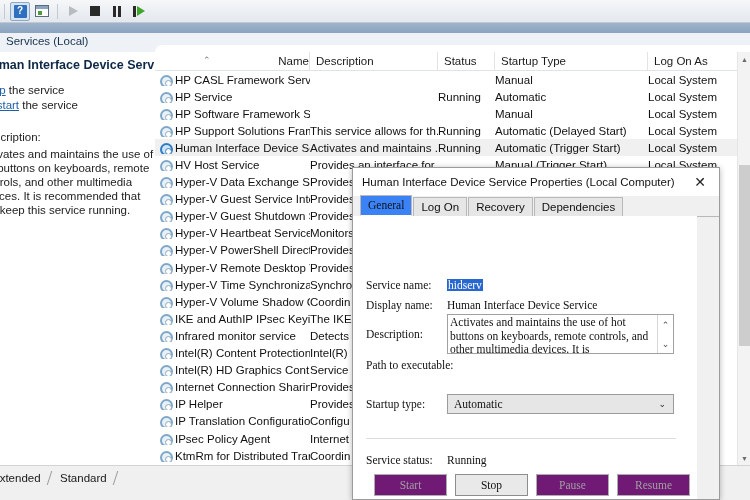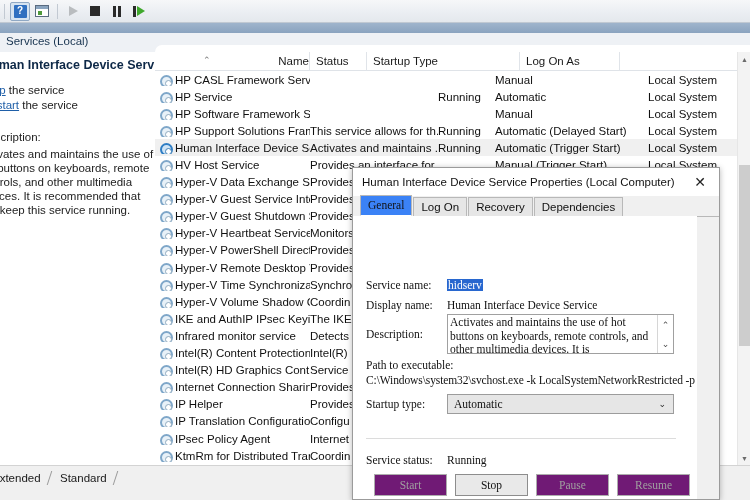--- a/index.html
+++ b/index.html
@@ -326,20 +326,21 @@
     <div class="lp-desc-title">Description:</div>
     <div class="lp-desc">Activates and maintains the use of hot buttons on keyboards, remote controls, and other multimedia devices. It is recommended that you keep this service running.</div>
   </div>
 
   <div class="listview">
     <div class="lv-header">
       <div class="lv-th c-name">
         <span>Name</span>
         <span class="sortmark">⌃</span>
       </div>
+      <div class="lv-th c-desc">Description</div>
       <div class="lv-th c-stat">Status</div>
       <div class="lv-th c-start">Startup Type</div>
       <div class="lv-th c-logon">Log On As</div>
     </div>
     <div class="lv-body" id="rows">
         <div class="lv-row">
           <div class="cell c-name">
             <span class="svcicon"></span>
             <span>HP CASL Framework Service</span>
           </div>
@@ -617,21 +618,20 @@
       <div class="fld-label" style="left:13px;top:112px">Description:</div>
       <div class="descbox">
         <div class="dtxt">Activates and maintains the use of hot buttons on keyboards, remote controls, and other multimedia devices. It is recommended that you keep this</div>
         <div class="desc-sb">
           <div>⌃</div>
           <div>⌄</div>
         </div>
       </div>
 
       <div class="fld-label" style="left:13px;top:143px">Path to executable:</div>
-      <div class="path-line">C:\Windows\system32\svchost.exe -k LocalSystemNetworkRestricted -p</div>
 
       <div class="fld-label" style="left:13px;top:182px">Startup type:</div>
       <div class="combo">
         <span class="cv">Automatic</span>
         <span class="chev">⌄</span>
       </div>
 
       <div class="hr"></div>
 
       <div class="fld-label" style="left:13px;top:238px">Service status:</div>

